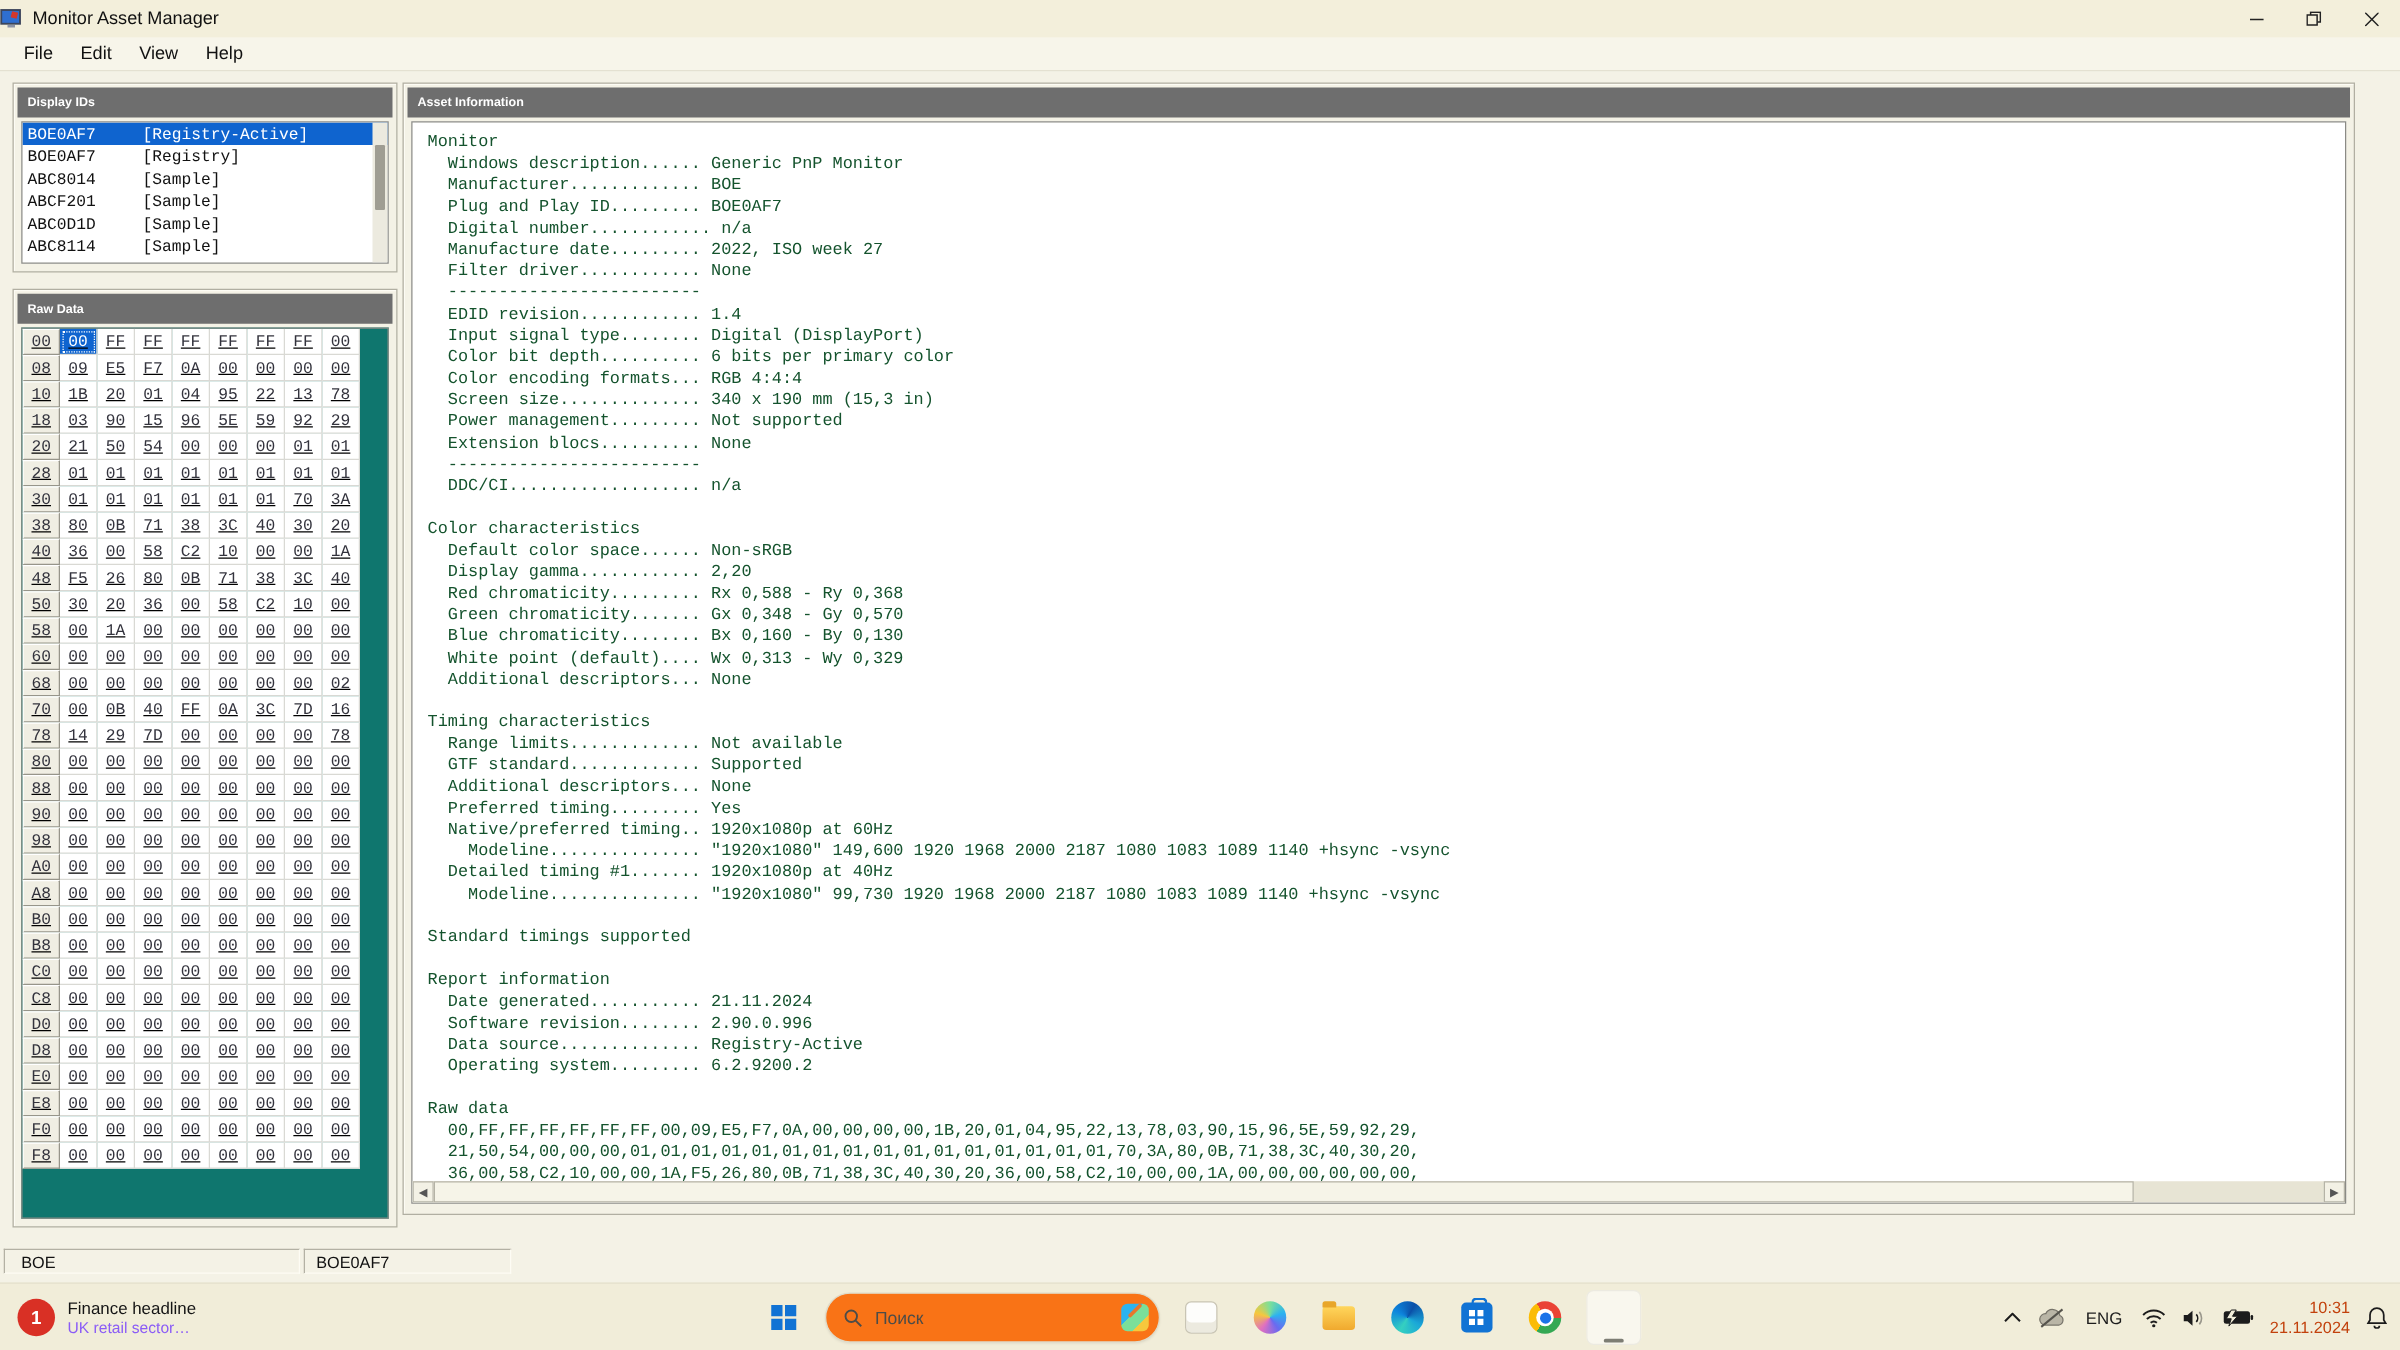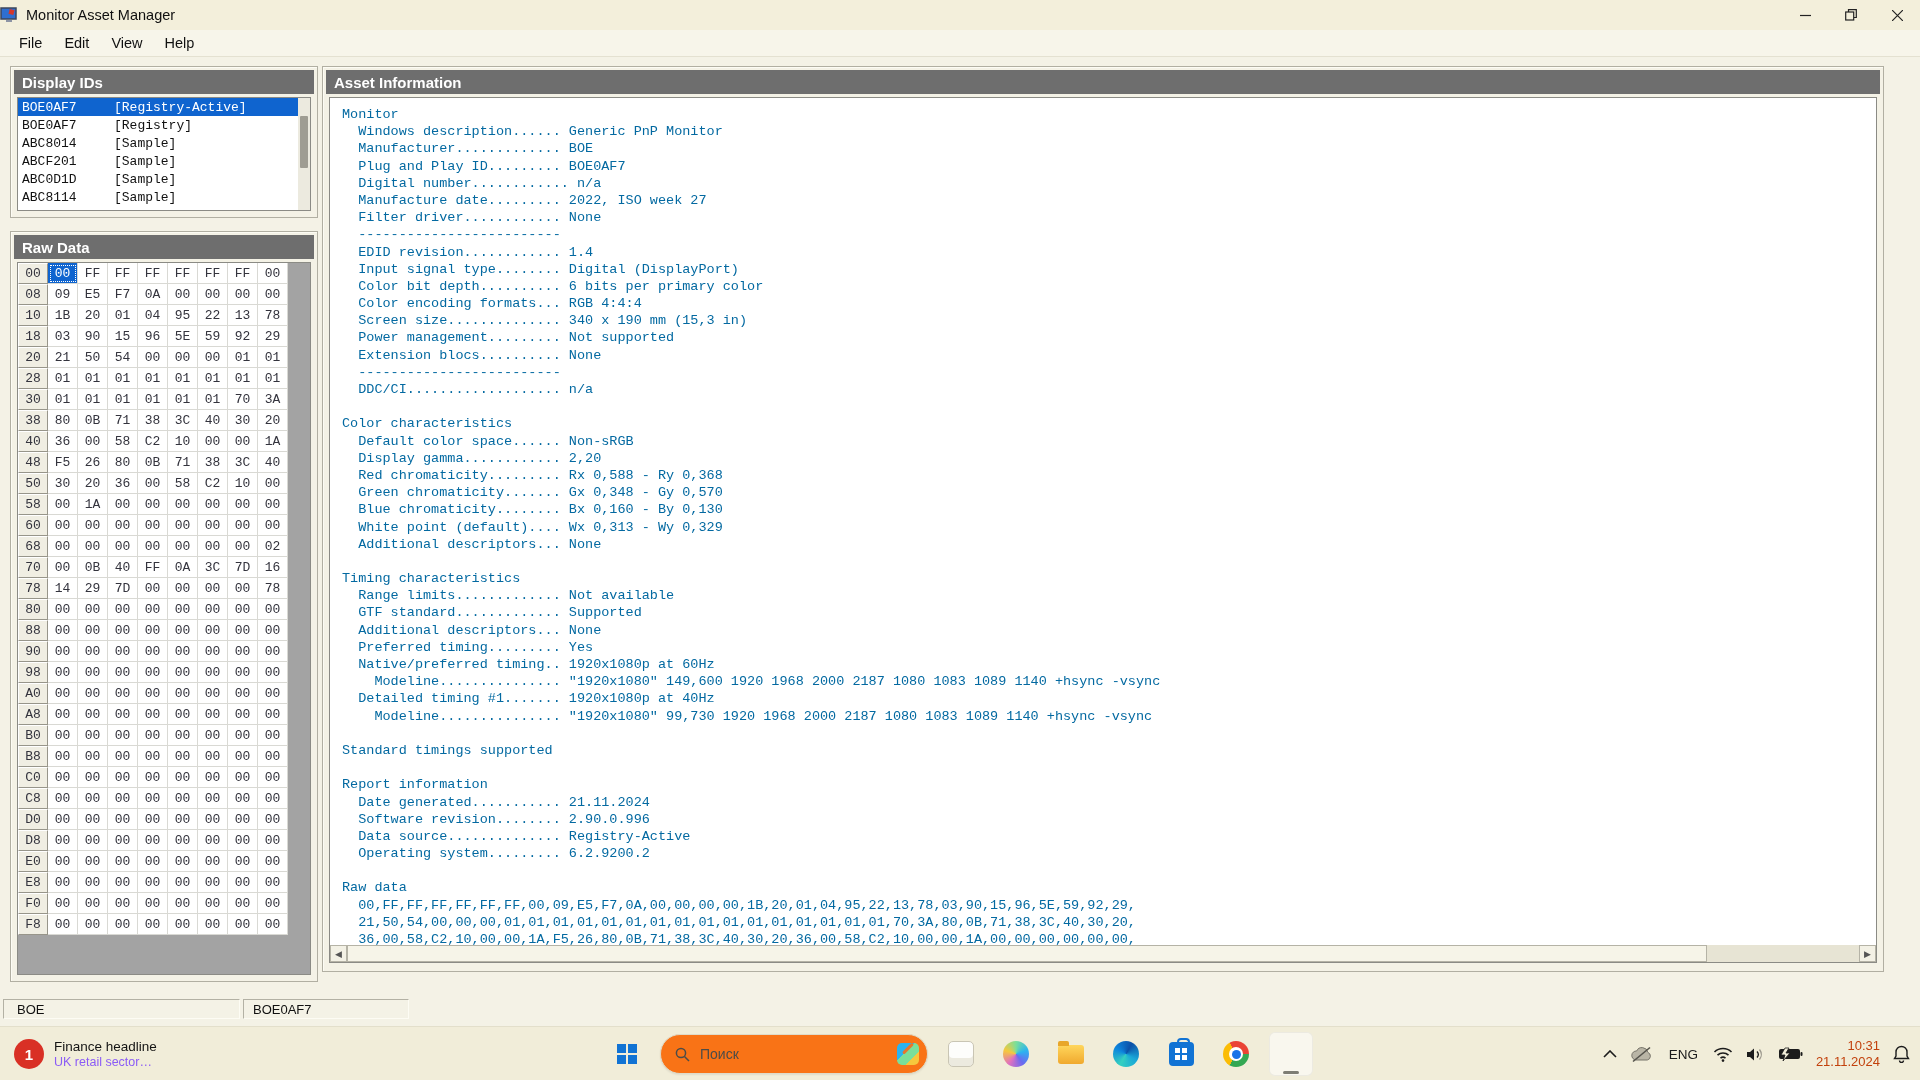--- a/index.html
+++ b/index.html
@@ -12,55 +12,55 @@
             display:flex;align-items:center;}
   .title-text{font-size:14.5px;color:#101010;margin-left:8px;}
   .win-controls{margin-left:auto;display:flex;height:30px;}
   .win-btn{width:46px;height:30px;display:flex;align-items:center;justify-content:center;color:#222;}
   .menubar{position:absolute;left:0;top:30px;right:0;height:26px;background:#f7f5ea;
            display:flex;align-items:center;padding-left:8px;border-bottom:1px solid #e4e1d1;}
   .menu-item{font-size:14.5px;color:#111;padding:3px 11px;border-radius:2px;}
 
   
   .group{position:absolute;border:1px solid #b1afa2;box-shadow:inset 1px 1px 0 #fdfcf4;background:#f4f2e6;}
-  .group-header{height:24px;background:#6e6e6e;color:#fff;font-weight:bold;font-size:15px;
+  .group-header{height:24px;background:#6e6e6e;color:#fff;font-weight:bold;font-size:10px;
                 display:flex;align-items:center;padding-left:8px;margin:3px;}
   .g-displayids{left:10px;top:66px;width:306px;height:150px;}
   .g-rawdata{left:10px;top:231px;width:306px;height:749px;}
   .g-asset{left:322px;top:66px;width:1560px;height:904px;}
 
   
   .id-list{position:absolute;left:6px;right:6px;top:30px;bottom:6px;background:#fff;
            border:1px solid #8b8b85;overflow:hidden;}
   .id-row{height:18px;display:flex;align-items:center;font:13px "Liberation Mono",monospace;
           color:#111;white-space:pre;padding-left:4px;}
   .id-row.selected{background:#0f64cf;color:#fff;}
   .id-code{display:inline-block;width:92px;}
   .vscroll{position:absolute;right:0;top:0;bottom:0;width:12px;background:#eceadf;}
   .vthumb{position:absolute;left:2px;top:18px;width:8px;height:52px;background:#9f9d93;border-radius:1px;}
 
   
-  .hex-box{position:absolute;left:6px;right:6px;top:30px;bottom:6px;background:#a3a3a3;
-           border:1px solid #8b8b85;overflow:hidden;}
+  .hex-box{position:absolute;left:6px;right:6px;top:30px;bottom:6px;background:#0f766e;
+           border:1px solid #8b8b85;overflow:hidden;text-decoration:underline;}
   .hex-row{display:flex;height:21px;}
   .hex-label{width:30px;box-sizing:border-box;background:#f0eee3;border:1px solid;
              border-color:#ffffff #97958a #97958a #ffffff;
              font:13px "Liberation Mono",monospace;color:#33333d;
              display:flex;align-items:center;justify-content:center;}
   .hex-cell{width:30px;box-sizing:border-box;background:#fff;border-right:1px solid #d9d9d4;
             border-bottom:1px solid #d9d9d4;font:13px "Liberation Mono",monospace;color:#33333d;
             display:flex;align-items:center;justify-content:center;}
   .hex-cell.selected{background:#0f64cf;color:#fff;outline:1px dotted #fff;outline-offset:-3px;}
 
   
   .asset-box{position:absolute;left:6px;right:6px;top:30px;bottom:8px;background:#fff;
              border:1px solid #8b8b85;overflow:hidden;}
   .asset-text{position:absolute;left:0;right:0;top:0;bottom:17px;overflow:hidden;
               padding:8px 0 0 12px;}
-  .asset-line{font:13.5px/17.2px "Liberation Mono",monospace;color:#0369a1;white-space:pre;height:17.2px;}
+  .asset-line{font:13.5px/17.2px "Liberation Mono",monospace;color:#14532d;white-space:pre;height:17.2px;}
   .hscroll{position:absolute;left:0;right:0;bottom:0;height:17px;background:#e7e4d4;
            display:flex;align-items:stretch;}
   .h-arrow{width:17px;background:#f3f1e5;border:1px solid #b5b3a6;box-sizing:border-box;
            display:flex;align-items:center;justify-content:center;font-size:9px;color:#555;}
   .h-thumb{width:88%;background:#f6f4e8;border:1px solid #b5b3a6;box-sizing:border-box;}
 
   
   .statusbar{position:absolute;left:0;top:998px;right:0;height:22px;background:#f4f2e6;
              display:flex;align-items:center;gap:3px;padding:0 3px;}
   .sb-cell{height:20px;box-sizing:border-box;border:1px solid;border-color:#b3b1a4 #fdfcf4 #fdfcf4 #b3b1a4;

